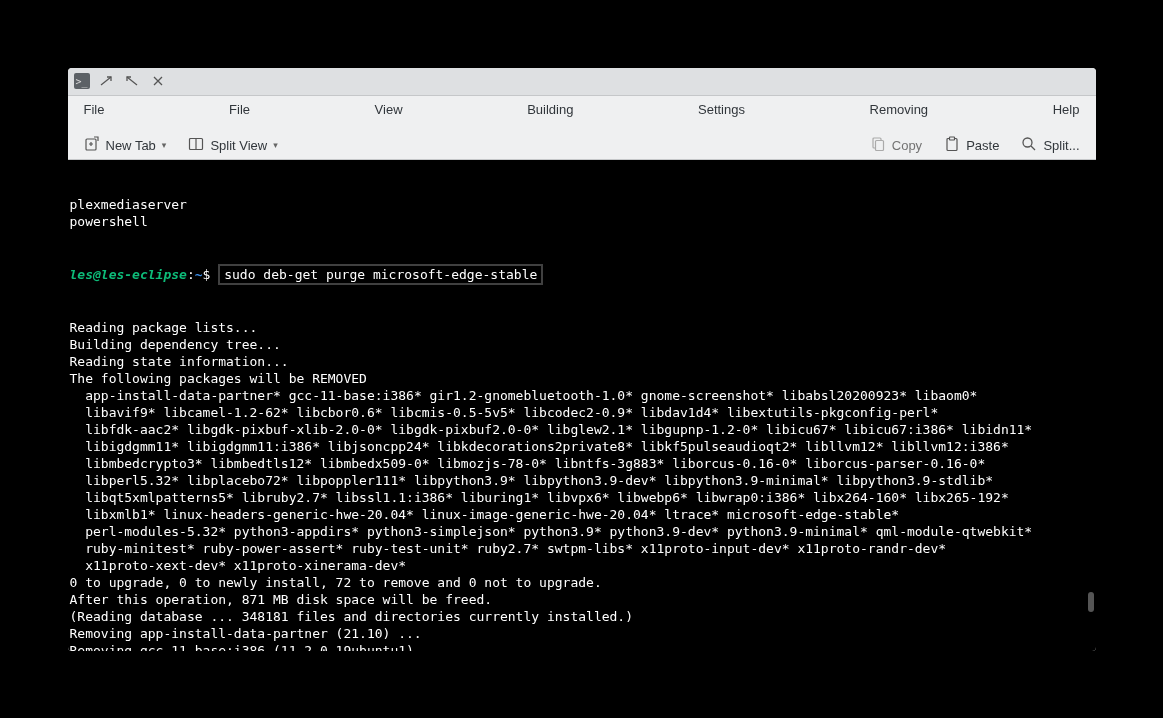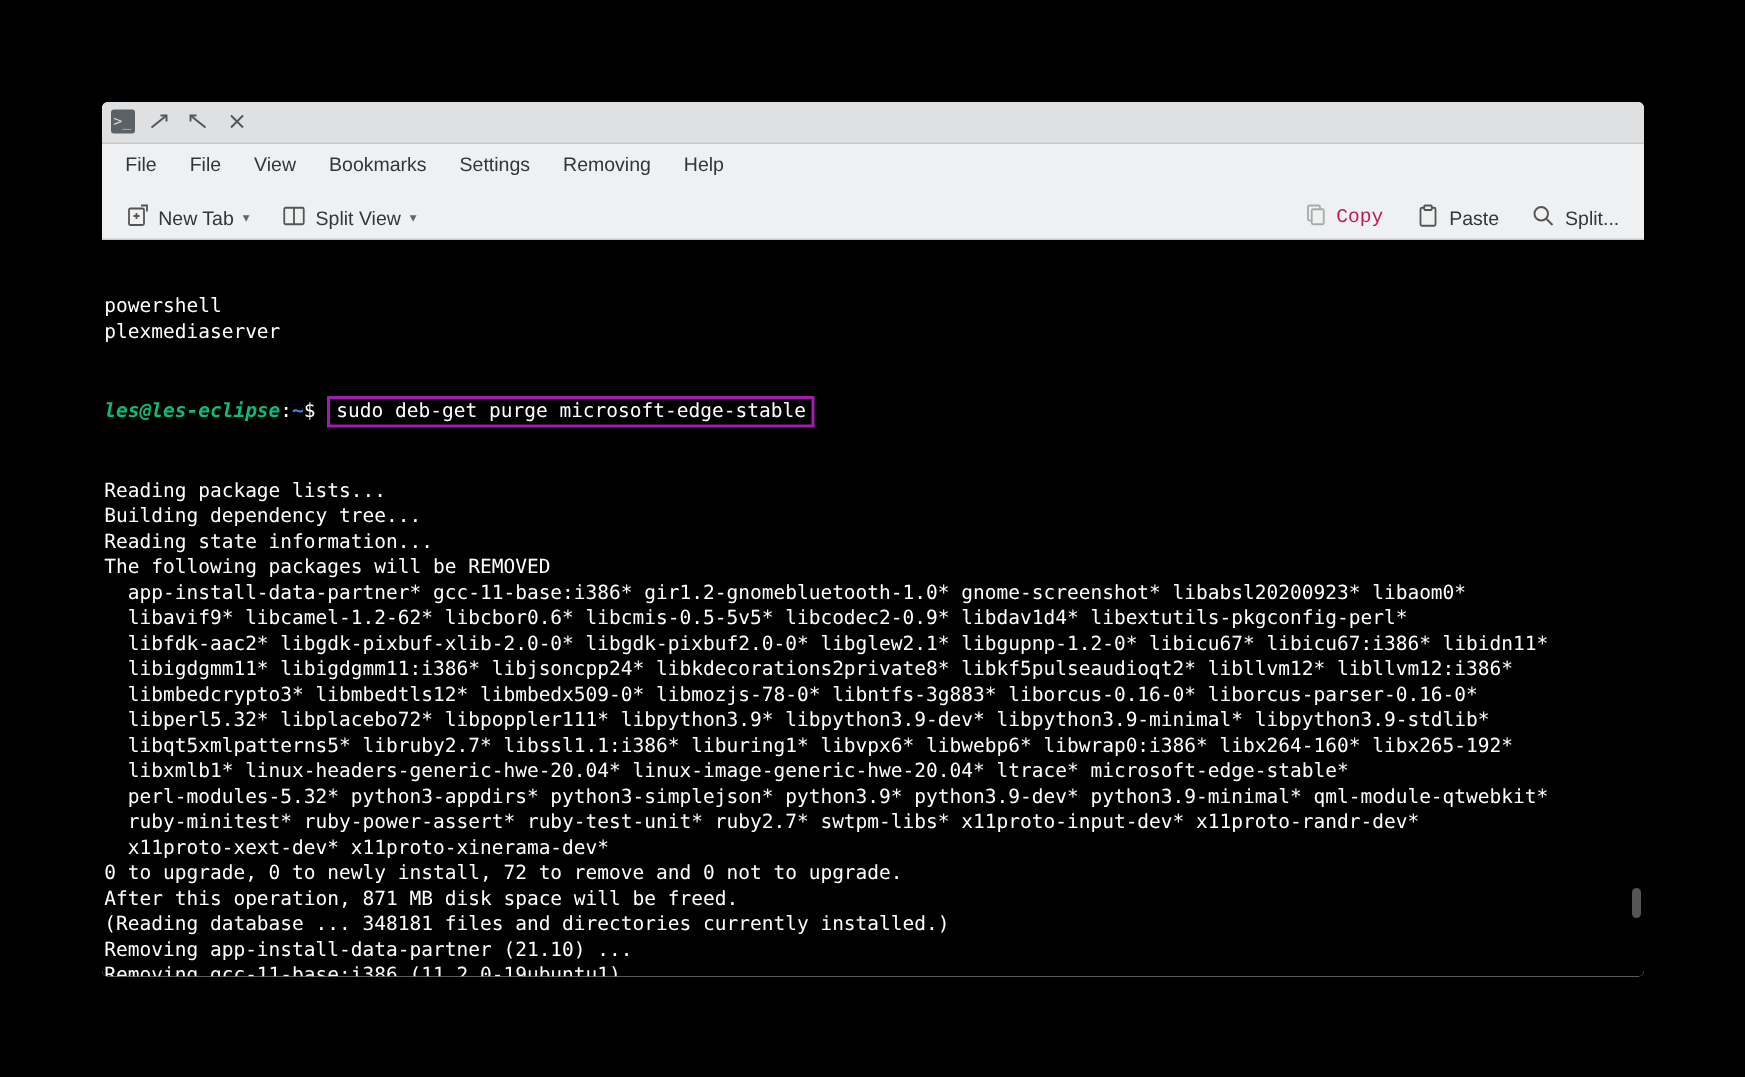--- a/index.html
+++ b/index.html
@@ -66,20 +66,21 @@
     .win-btn svg { width: 12px; height: 12px; }
     .menubar {
       height: 28px;
       display: flex;
       align-items: center;
       padding: 0 6px;
       gap: 2px;
       font-size: 13px;
       color: #31363b;
       background: #eff0f1;
+      justify-content: space-between;
     }
     .menu-item { padding: 4px 10px; cursor: pointer; }
     .toolbar {
       height: 36px;
       display: flex;
       align-items: flex-end;
       padding: 0 8px;
       gap: 6px;
       background: #eff0f1;
       border-bottom: 1px solid #c5c7c9;
@@ -87,42 +88,42 @@
       color: #31363b;
     }
     .tool-btn {
       display: flex;
       align-items: center;
       gap: 6px;
       padding: 4px 8px;
       cursor: pointer;
       border-radius: 3px;
     }
-    .tool-btn.disabled { color: #be185d; font-family: Liberation Mono, monospace; }
+    .tool-btn.disabled { color: #737373; }
     .tool-spacer { flex: 1; }
     .tool-btn svg { width: 16px; height: 16px; }
     .tool-btn .chev { font-size: 9px; color: #666; }
     .terminal {
       flex: 1;
       background: #000;
       color: #fff;
       font-family: "DejaVu Sans Mono", monospace;
       font-size: 13px;
       line-height: 17px;
       padding: 2px 2px 2px 2px;
       white-space: pre;
       overflow: hidden;
       position: relative;
     }
     .term-line { white-space: pre-wrap; }
     .prompt-user { color: #0dbc79; font-weight: bold; font-style: italic; }
     .prompt-colon { color: #fff; }
     .prompt-path { color: #3b8eea; font-weight: bold; }
     .highlight-box {
-      border: 2px solid #a21caf;
+      border: 2px solid #404040;
       padding: 0 4px;
       display: inline-block;
     }
     .scrollbar {
       position: absolute;
       right: 2px;
       top: 0;
       bottom: 0;
       width: 8px;
     }
@@ -160,21 +161,21 @@
             <path d="M2 2 L10 10 M10 2 L2 10" stroke="#555" stroke-width="1.3"></path>
           </svg>
       </div>
     </div>
   </div>
 
   <div class="menubar">
     <div class="menu-item">File</div>
     <div class="menu-item">File</div>
     <div class="menu-item">View</div>
-    <div class="menu-item">Bookmarks</div>
+    <div class="menu-item">Building</div>
     <div class="menu-item">Settings</div>
     <div class="menu-item">Removing</div>
     <div class="menu-item">Help</div>
   </div>
 
   <div class="toolbar">
     <div class="tool-btn">
       <span><svg viewBox="0 0 16 16">
             <rect x="2" y="3" width="10" height="11" rx="1" fill="none" stroke="#555" stroke-width="1.2"></rect>
             <path d="M10 1 H14 V5" fill="none" stroke="#555" stroke-width="1.2"></path>
@@ -209,20 +210,20 @@
     <div class="tool-btn">
       <span><svg viewBox="0 0 16 16">
             <circle cx="6.5" cy="6.5" r="4.5" fill="none" stroke="#555" stroke-width="1.3"></circle>
             <line x1="10" y1="10" x2="14" y2="14" stroke="#555" stroke-width="1.3"></line>
           </svg></span>
       <span>Split...</span>
     </div>
   </div>
 
   <div class="terminal">
-    <div id="before-lines"><div class="term-line">powershell</div><div class="term-line">plexmediaserver</div></div>
+    <div id="before-lines"><div class="term-line">plexmediaserver</div><div class="term-line">powershell</div></div>
     <div class="term-line"><span class="prompt-user">les@les-eclipse</span><span class="prompt-colon">:</span><span class="prompt-path">~</span><span class="prompt-colon">$</span> <span class="highlight-box"><span>sudo deb-get purge microsoft-edge-stable</span></span></div>
     <div id="after-lines"><div class="term-line">Reading package lists...</div><div class="term-line">Building dependency tree...</div><div class="term-line">Reading state information...</div><div class="term-line">The following packages will be REMOVED</div><div class="term-line">  app-install-data-partner* gcc-11-base:i386* gir1.2-gnomebluetooth-1.0* gnome-screenshot* libabsl20200923* libaom0*</div><div class="term-line">  libavif9* libcamel-1.2-62* libcbor0.6* libcmis-0.5-5v5* libcodec2-0.9* libdav1d4* libextutils-pkgconfig-perl*</div><div class="term-line">  libfdk-aac2* libgdk-pixbuf-xlib-2.0-0* libgdk-pixbuf2.0-0* libglew2.1* libgupnp-1.2-0* libicu67* libicu67:i386* libidn11*</div><div class="term-line">  libigdgmm11* libigdgmm11:i386* libjsoncpp24* libkdecorations2private8* libkf5pulseaudioqt2* libllvm12* libllvm12:i386*</div><div class="term-line">  libmbedcrypto3* libmbedtls12* libmbedx509-0* libmozjs-78-0* libntfs-3g883* liborcus-0.16-0* liborcus-parser-0.16-0*</div><div class="term-line">  libperl5.32* libplacebo72* libpoppler111* libpython3.9* libpython3.9-dev* libpython3.9-minimal* libpython3.9-stdlib*</div><div class="term-line">  libqt5xmlpatterns5* libruby2.7* libssl1.1:i386* liburing1* libvpx6* libwebp6* libwrap0:i386* libx264-160* libx265-192*</div><div class="term-line">  libxmlb1* linux-headers-generic-hwe-20.04* linux-image-generic-hwe-20.04* ltrace* microsoft-edge-stable*</div><div class="term-line">  perl-modules-5.32* python3-appdirs* python3-simplejson* python3.9* python3.9-dev* python3.9-minimal* qml-module-qtwebkit*</div><div class="term-line">  ruby-minitest* ruby-power-assert* ruby-test-unit* ruby2.7* swtpm-libs* x11proto-input-dev* x11proto-randr-dev*</div><div class="term-line">  x11proto-xext-dev* x11proto-xinerama-dev*</div><div class="term-line">0 to upgrade, 0 to newly install, 72 to remove and 0 not to upgrade.</div><div class="term-line">After this operation, 871 MB disk space will be freed.</div><div class="term-line">(Reading database ... 348181 files and directories currently installed.)</div><div class="term-line">Removing app-install-data-partner (21.10) ...</div><div class="term-line">Removing gcc-11-base:i386 (11.2.0-19ubuntu1) ...</div></div>
     <div class="scrollbar">
       <div class="scroll-thumb"></div>
     </div>
   </div>
 </div>
 
 </body></html>

